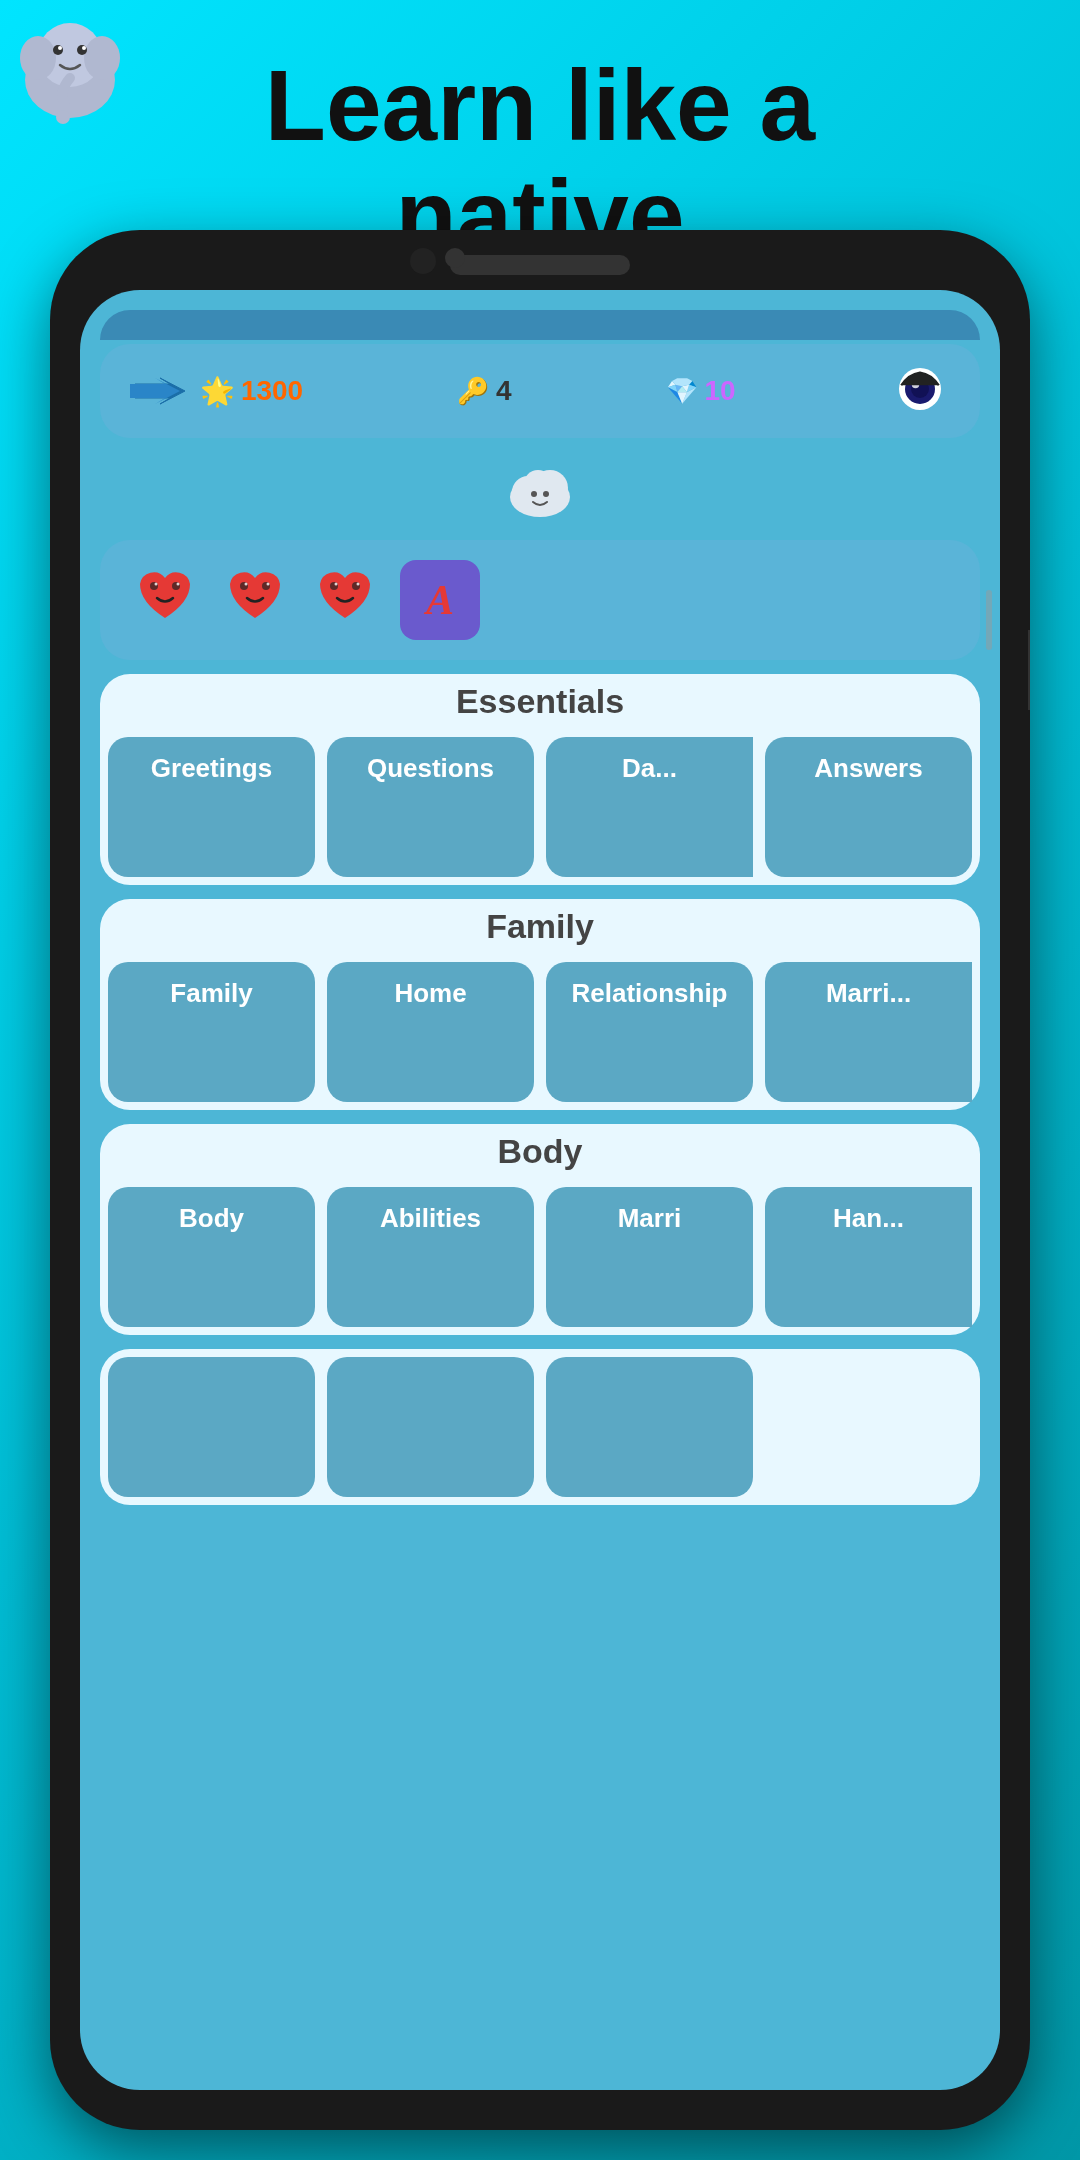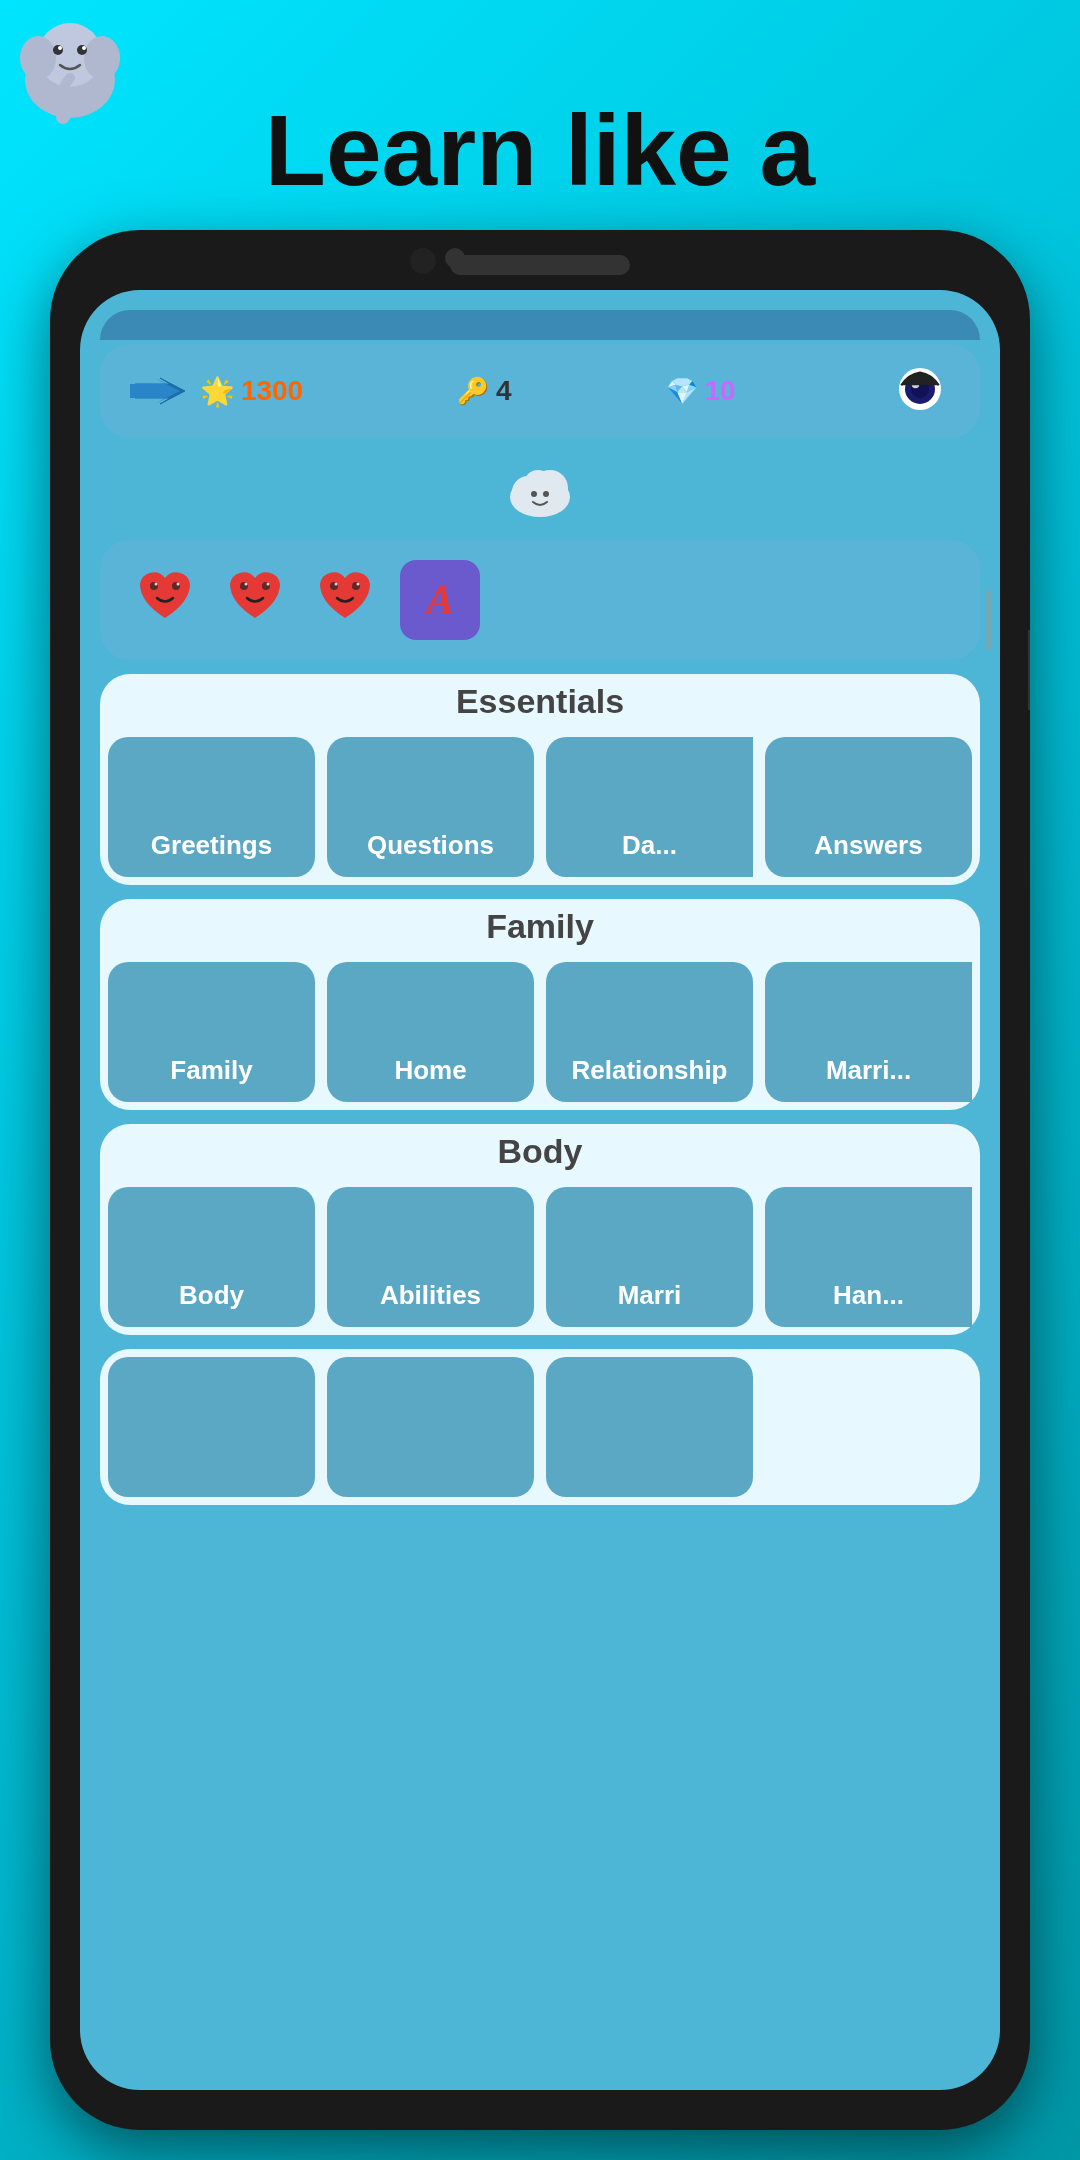--- a/index.html
+++ b/index.html
@@ -14,21 +14,21 @@
     }
 
     
     .header-area {
       position: absolute;
       top: 0;
       left: 0;
       right: 0;
       height: 280px;
       display: flex;
-      align-items: center;
+      align-items: flex-start;
       padding: 30px 60px;
     }
 
     .mascot-top {
       position: absolute;
       top: 10px;
       left: 10px;
       width: 120px;
       height: 120px;
     }
@@ -212,21 +212,21 @@
       grid-template-columns: repeat(4, 1fr);
       gap: 12px;
     }
 
     .category-card {
       background: #5ba8c4;
       border-radius: 20px;
       padding: 16px 10px;
       min-height: 140px;
       display: flex;
-      align-items: flex-end;
+      align-items: flex-start;
       justify-content: center;
       cursor: pointer;
       transition: opacity 0.2s;
     }
 
     .category-label {
       font-size: 26px;
       font-weight: 600;
       color: #fff;
       text-align: center;
@@ -277,20 +277,21 @@
 
     <path d="M60 68 Q48 82 55 95 Q58 100 55 105" stroke="#b0b8d0" stroke-width="10" fill="none" stroke-linecap="round"></path>
 
     <circle cx="53" cy="107" r="7" fill="#b0b8d0"></circle>
   </svg>
 </div>
 
 <div class="header-area">
   <div class="header-title">
     <span>Learn like a</span><br>
+    <span>native</span>
   </div>
 </div>
 
 <div class="phone-frame">
 
   <div class="phone-speaker"></div>
   <div class="phone-camera-left"></div>
   <div class="phone-camera-right"></div>
 
   <div class="side-button"></div>

